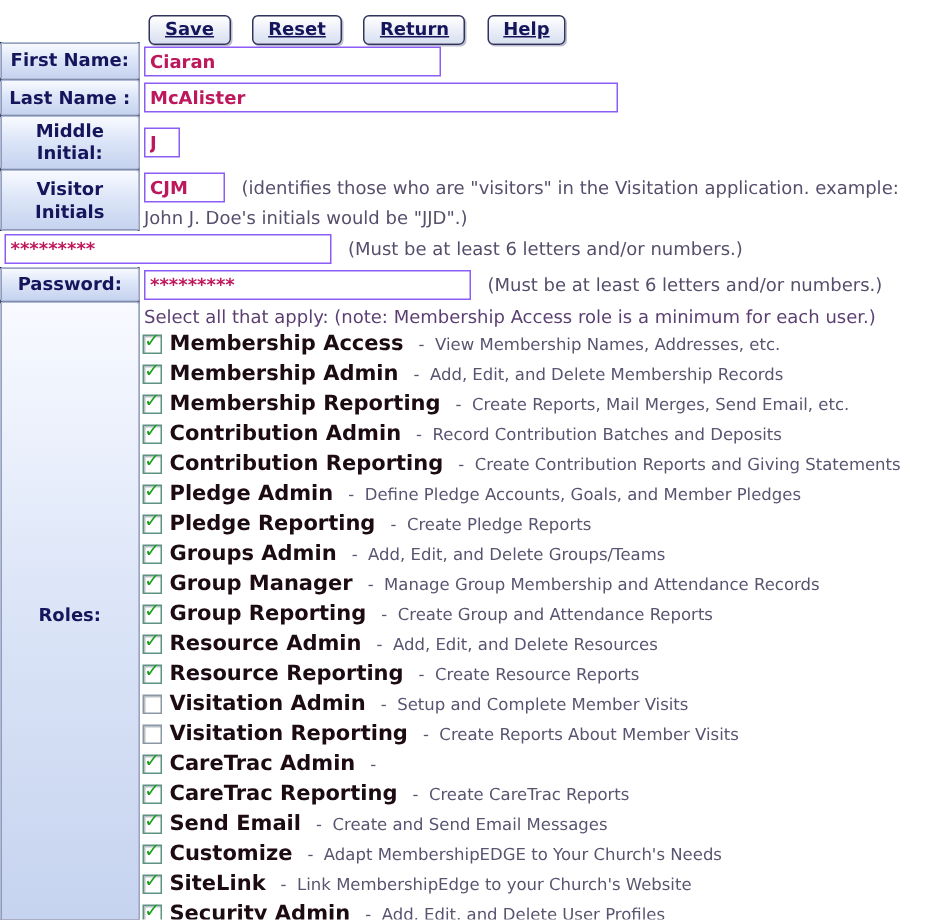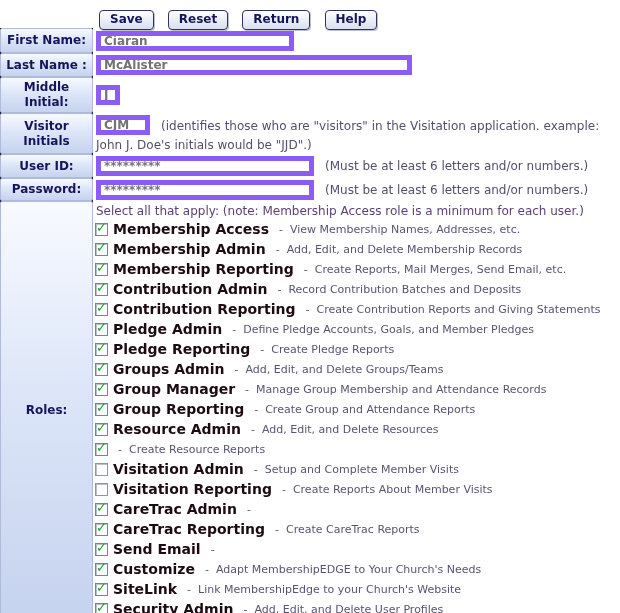--- a/index.html
+++ b/index.html
@@ -10,37 +10,38 @@
   }
   
   .toolbar { height: 28px; padding: 8px 0 0 99px; }
   .btn {
     font: bold 12px "DejaVu Sans", sans-serif; color: #15155c;
     background: linear-gradient(#ffffff, #e9edf7 55%, #d7dfef);
     border: 1px solid #32325e; border-radius: 4px;
     padding: 1px 10px 17px; margin-right: 9px; height: 20px;
     box-shadow: 1px 1px 0 rgba(60,70,110,.35);
     cursor: pointer;
+    text-decoration: underline;
   }
   
   .rows { display: flex; flex-direction: column; }
   .row { display: flex; align-items: stretch; }
   .label-cell { width: 93px; flex: none; background: #17172e; display: flex; }
   .label-box {
     flex: 1; margin: 0; border: 1px solid #aebbda; border-radius: 2px;
     background: linear-gradient(#f8faff, #dde6f8 45%, #c6d3ef);
     display: flex; align-items: center; justify-content: center;
     text-align: center; font-weight: bold; font-size: 12px;
     color: #15155c; line-height: 15px; padding: 1px 2px;
   }
   .content-cell { flex: 1; display: flex; align-items: center; padding-left: 3px; }
   .content-cell.block { display: block; padding-top: 2px; line-height: 17px; }
   .tb {
-    height: 20px; border: 5px solid #8b5cf6; background: #fff;
-    font: bold 12px "DejaVu Sans", sans-serif; color: #737373;
+    height: 20px; border: 1px solid #8b5cf6; background: #fff;
+    font: bold 12px "DejaVu Sans", sans-serif; color: #be185d;
     padding: 0 3px; vertical-align: middle;
   }
   .w-first { width: 198px; }
   .w-mi { width: 24px; }
   .w-last { width: 316px; }
   .w-vis { width: 54px; }
   .w-id { width: 218px; }
   .note { font-size: 12px; color: #564e6b; margin-left: 11px; }
   .r1 { min-height: 25px; } .r2 { min-height: 36px; } .r3 { min-height: 24px; }
   .r4 { min-height: 37px; } .r5 { min-height: 24px; } .r6 { min-height: 23px; }
@@ -106,23 +107,20 @@
   <div class="row r4">
     <div class="label-cell">
       <div class="label-box">Visitor Initials</div>
     </div>
     <div class="content-cell block">
       <input class="tb w-vis" value="CJM" style=""><span class="note">(identifies those who are "visitors" in the Visitation application. example: John J. Doe's initials would be "JJD".)</span>
     </div>
   </div>
 
   <div class="row r5">
-    <div class="label-cell">
-      <div class="label-box">User ID:</div>
-    </div>
     <div class="content-cell">
       <input class="tb w-id" value="*********" style="">
       <span class="note">(Must be at least 6 letters and/or numbers.)</span>
     </div>
   </div>
 
   <div class="row r6">
     <div class="label-cell">
       <div class="label-box">Password:</div>
     </div>
@@ -224,20 +222,21 @@
               <span class="check-glyph">✓</span>
             </span>
     <span class="role-name">Resource Admin</span>
     <span class="role-sep">-</span>
     <span class="role-desc">Add, Edit, and Delete Resources</span>
   </div>
           <div class="role-row">
     <span class="cb checked">
               <span class="check-glyph">✓</span>
             </span>
+    <span class="role-name">Resource Reporting</span>
     <span class="role-sep">-</span>
     <span class="role-desc">Create Resource Reports</span>
   </div>
           <div class="role-row">
     <span class="cb">
               <span class="check-glyph"></span>
             </span>
     <span class="role-name">Visitation Admin</span>
     <span class="role-sep">-</span>
     <span class="role-desc">Setup and Complete Member Visits</span>
@@ -264,20 +263,21 @@
     <span class="role-name">CareTrac Reporting</span>
     <span class="role-sep">-</span>
     <span class="role-desc">Create CareTrac Reports</span>
   </div>
           <div class="role-row">
     <span class="cb checked">
               <span class="check-glyph">✓</span>
             </span>
     <span class="role-name">Send Email</span>
     <span class="role-sep">-</span>
+    <span class="role-desc">Create and Send Email Messages</span>
   </div>
           <div class="role-row">
     <span class="cb checked">
               <span class="check-glyph">✓</span>
             </span>
     <span class="role-name">Customize</span>
     <span class="role-sep">-</span>
     <span class="role-desc">Adapt MembershipEDGE to Your Church's Needs</span>
   </div>
           <div class="role-row">

